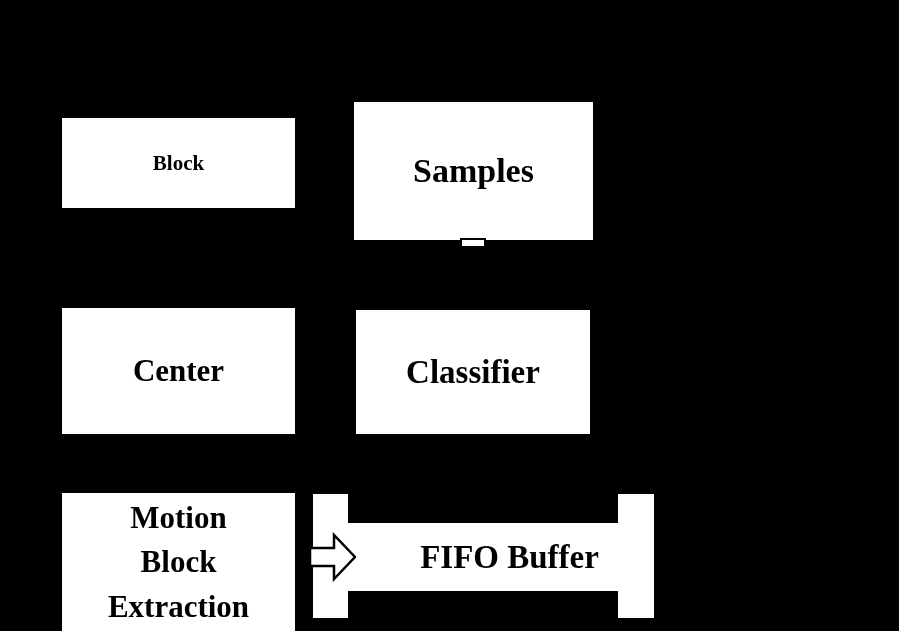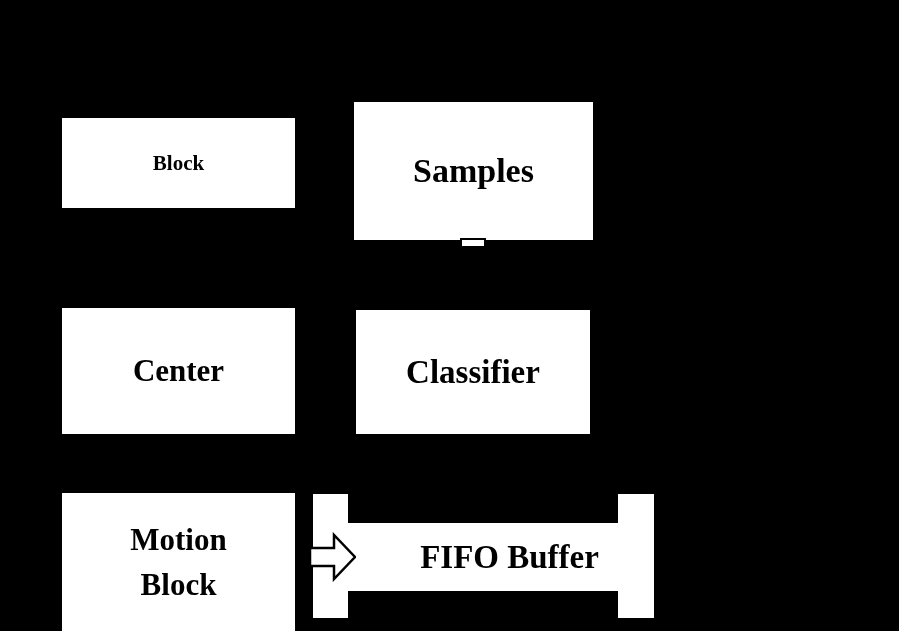--- a/index.html
+++ b/index.html
@@ -125,20 +125,21 @@
     <span class="line">Center</span>
   </div>
 
   <div class="block" id="classifier">
     <span class="line">Classifier</span>
   </div>
 
   <div class="block" id="motion-center-extraction">
     <span class="line">Motion</span>
     <span class="line">Block</span>
+    <span class="line">Extraction</span>
   </div>
 
   <div id="fifo-buffer-group">
     <div id="fifo-left-cap"></div>
     <div id="fifo-right-cap"></div>
     <div id="fifo-band"></div>
     <div id="fifo-label">FIFO Buffer</div>
   </div>
 
   <div id="arrow-to-fifo">

